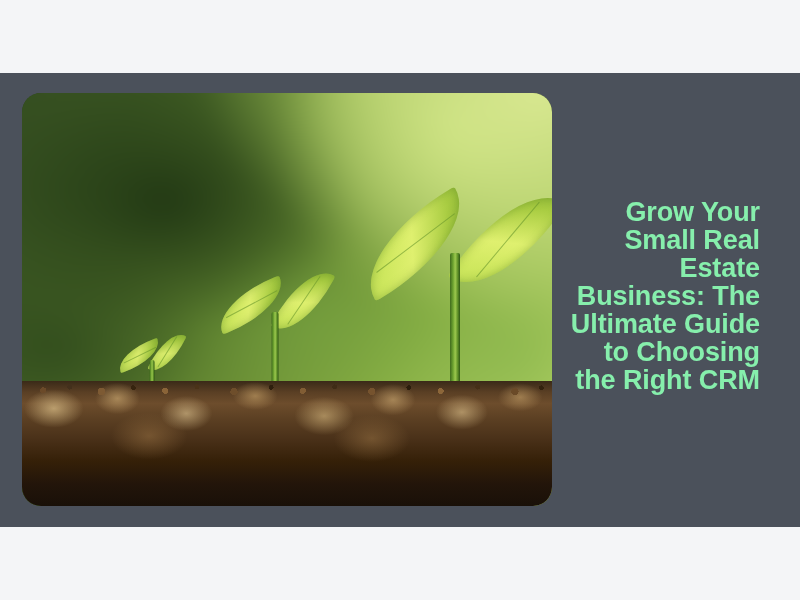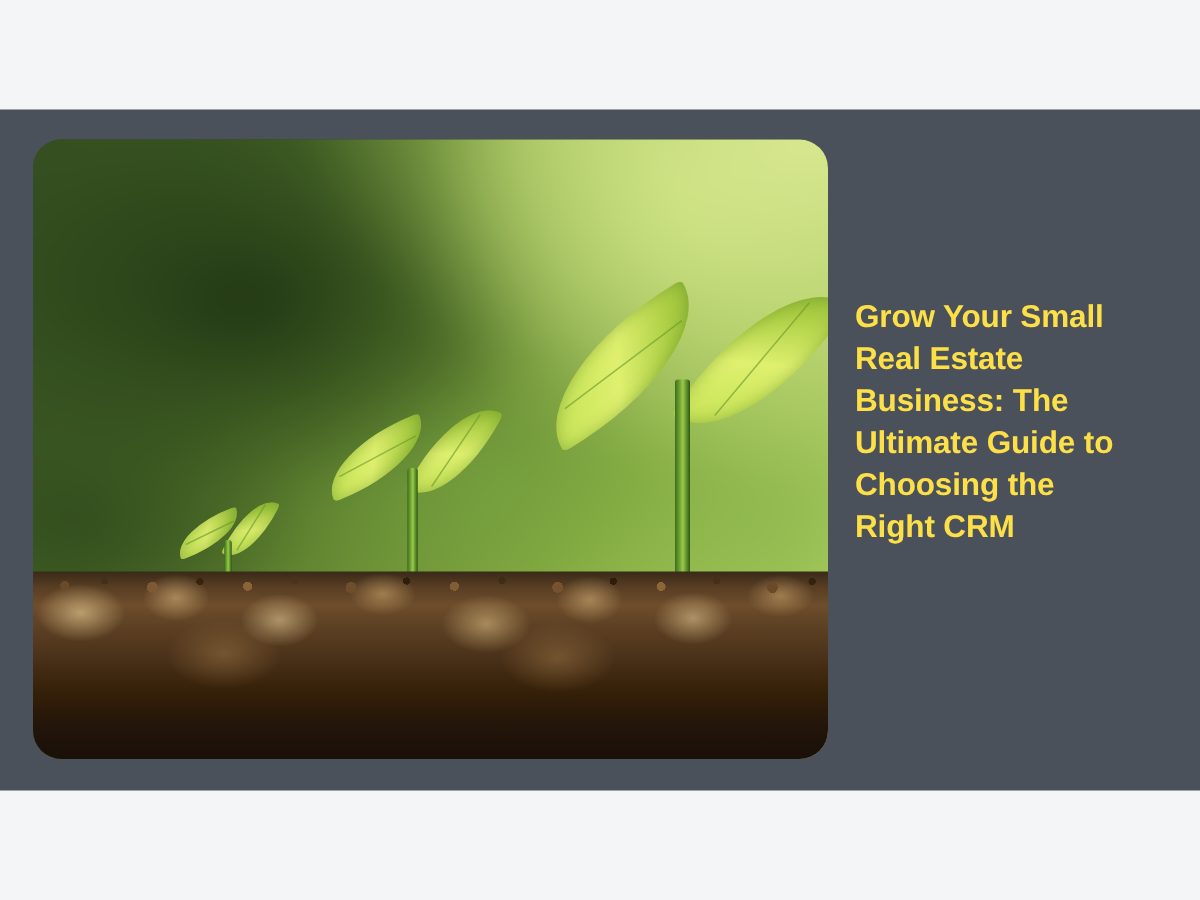--- a/index.html
+++ b/index.html
@@ -194,25 +194,26 @@
   }
 
   
   .headline {
     position: absolute;
     left: 548px;
     top: 105px;
     width: 190px;
     margin: 0;
     font-family: "Liberation Sans", sans-serif;
-    font-size: 21px;
+    font-size: 27px;
     line-height: 28px;
     font-weight: bold;
-    color: #fde047;
+    color: #86efac;
     letter-spacing: -0.1px;
+    text-align: right;
   }
 </style>
 </head>
 <body>
 
 <div class="page">
 
   <div class="hero-band">
     <div class="hero-inner">
 

